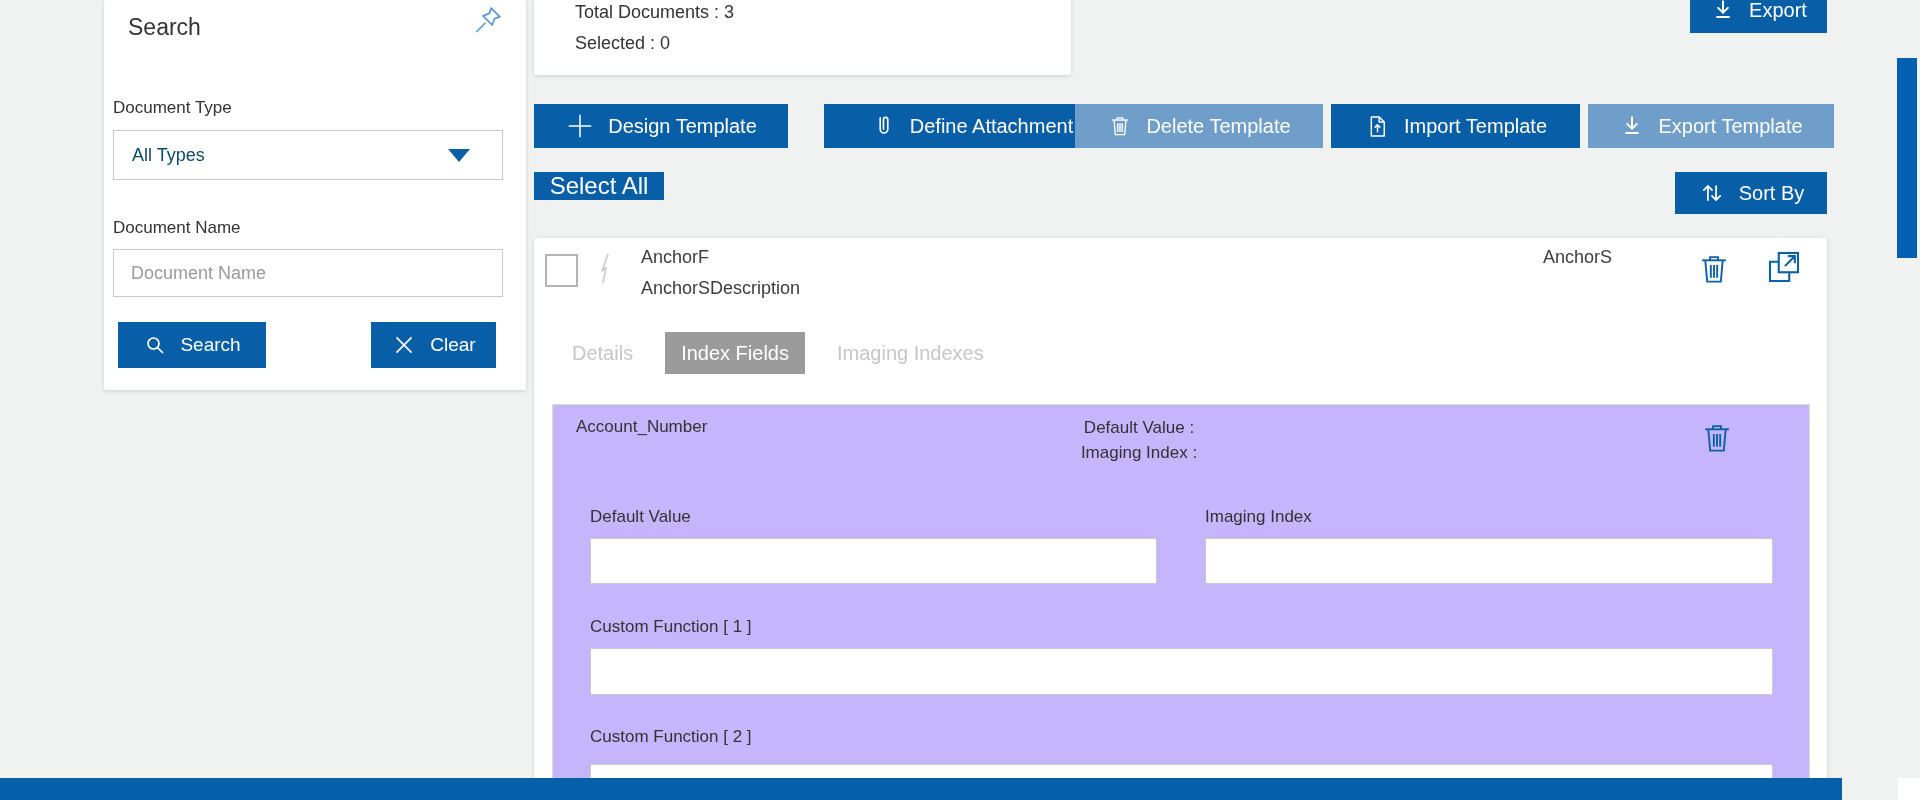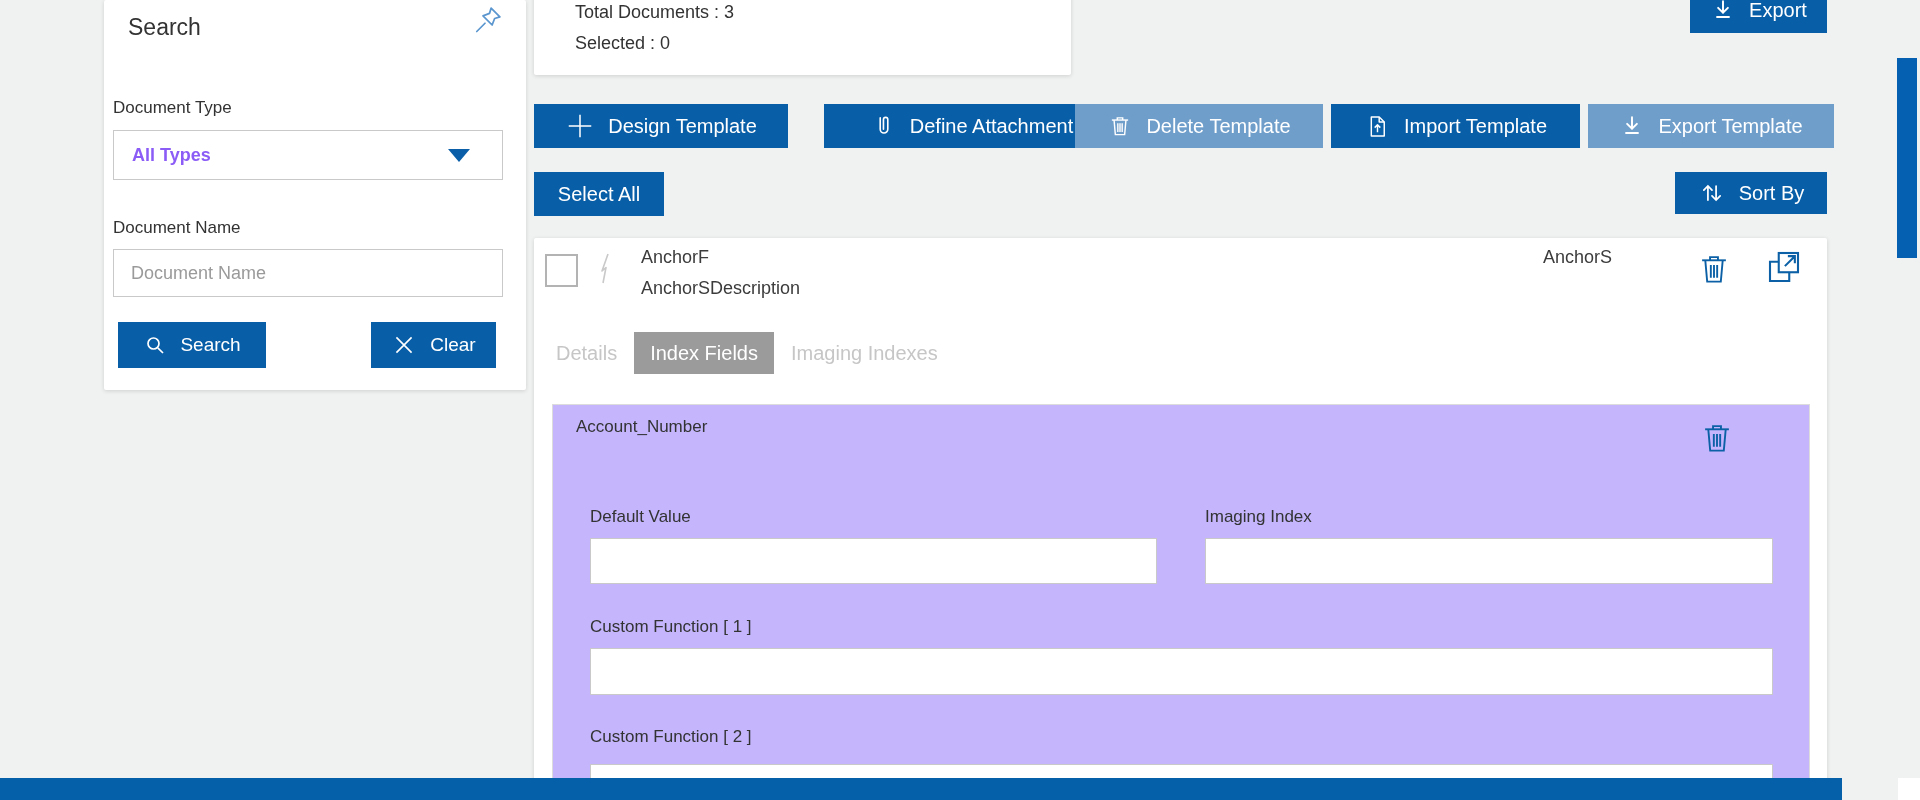--- a/index.html
+++ b/index.html
@@ -11,21 +11,21 @@
   }
   .app{position:relative;width:1920px;height:800px;}
   .card{position:absolute;background:#fff;box-shadow:0 1px 4px rgba(0,0,0,0.14);border-radius:2px;}
 
   
   .sidebar{left:104px;top:0;width:422px;height:390px;}
   .sidebar-title{position:absolute;left:24px;top:14px;font-size:23px;color:#333;}
   .pin-btn{position:absolute;right:22px;top:4px;width:32px;height:34px;border:none;background:transparent;color:#5b96cf;cursor:pointer;padding:0;}
   .side-label{position:absolute;left:9px;font-size:17px;color:#333;}
   .dropdown{position:absolute;left:9px;top:130px;width:390px;height:50px;border:1px solid #c9c9c9;background:#fff;display:flex;align-items:center;box-sizing:border-box;padding:0 18px;cursor:pointer;}
-  .dropdown-value{font-size:18px;color:#8b5cf6;flex:1;font-weight:bold;}
+  .dropdown-value{font-size:18px;color:#0c4a6e;flex:1;}
   .caret{width:0;height:0;border-left:11px solid transparent;border-right:11px solid transparent;border-top:13px solid #0b5fa8;margin-right:14px;}
   .text-input{position:absolute;left:9px;top:249px;width:390px;height:48px;border:1px solid #c9c9c9;box-sizing:border-box;padding:0 17px;font-size:18px;color:#444;font-family:"Liberation Sans",sans-serif;}
   .text-input::placeholder{color:#9a9a9a;opacity:1;}
   .btn{display:flex;align-items:center;justify-content:center;gap:13px;background:#085ea7;color:#fff;border:none;cursor:pointer;font-family:"Liberation Sans",sans-serif;}
   .btn svg{flex:0 0 auto;}
   .btn-search{position:absolute;left:14px;top:322px;width:148px;height:46px;font-size:19px;}
   .btn-clear{position:absolute;left:267px;top:322px;width:125px;height:46px;font-size:19px;}
 
   
   .summary{left:534px;top:-14px;width:537px;height:89px;}
@@ -37,36 +37,36 @@
 
   
   .toolbar-btn{position:absolute;top:104px;height:44px;font-size:20px;}
   .toolbar-btn.disabled{background:#6f9ecb;cursor:default;}
   .tb0{left:534px;width:254px;}
   .tb1{left:796px;width:296px;margin-left:28px;}
   .tb2{left:1075px;width:248px;}
   .tb3{left:1331px;width:249px;text-align:center;}
   .tb4{left:1588px;width:246px;}
 
-  .btn-select-all{position:absolute;left:534px;top:172px;width:130px;height:44px;font-size:20px;}
+  .btn-select-all{position:absolute;left:534px;top:172px;width:130px;height:28px;font-size:24px;}
   .btn-sort{position:absolute;left:1675px;top:172px;width:152px;height:42px;font-size:20px;}
 
   
   .main-card{left:534px;top:238px;width:1293px;height:562px;}
   .checkbox{position:absolute;left:11px;top:16px;width:33px;height:33px;border:2px solid #b3b3b3;background:#fff;box-sizing:border-box;cursor:pointer;}
   .flash{position:absolute;left:62px;top:14px;color:#c9c9c9;}
   .doc-name{position:absolute;left:107px;top:9px;font-size:18px;color:#3c3c3c;}
   .doc-desc{position:absolute;left:107px;top:40px;font-size:18px;color:#3c3c3c;}
   .doc-type{position:absolute;left:1009px;top:9px;font-size:18px;color:#3c3c3c;}
   .icon-btn{position:absolute;border:none;background:transparent;padding:0;cursor:pointer;color:#0c61a6;}
   .row-trash{left:1160px;top:11px;width:40px;height:42px;}
   .row-open{left:1228px;top:8px;width:44px;height:44px;}
 
   
-  .tabs{position:absolute;left:6px;top:94px;display:flex;gap:1px;}
+  .tabs{position:absolute;left:22px;top:94px;display:flex;gap:16px;}
   .tab{height:42px;line-height:42px;padding:0 16px;font-size:20px;color:#c6c6c6;cursor:pointer;white-space:nowrap;}
   .tab.active{background:#9b9b9b;color:#fff;}
 
   
   .panel{position:absolute;left:18px;top:166px;width:1258px;height:396px;border:1px solid #dcdcdc;background:#c4b5fd;box-sizing:border-box;}
   .panel-field-name{position:absolute;left:23px;top:12px;font-size:17px;color:#333;}
   .panel-center{position:absolute;left:466px;top:10px;width:240px;text-align:center;font-size:17px;color:#333;line-height:25px;}
   .panel-trash{left:1144px;top:12px;width:40px;height:44px;}
   .form-label{position:absolute;font-size:17px;color:#333;}
   .form-input{position:absolute;border:1px solid #c9c9c9;box-sizing:border-box;background:#fff;font-size:17px;color:#444;padding:0 14px;font-family:"Liberation Sans",sans-serif;}
@@ -221,20 +221,24 @@
     </button>
 
     <div class="tabs">
       <div class="tab">Details</div>
       <div class="tab active">Index Fields</div>
       <div class="tab">Imaging Indexes</div>
     </div>
 
     <div class="panel">
       <div class="panel-field-name">Account_Number</div>
+      <div class="panel-center">
+        <div>Default Value :</div>
+        <div>Imaging Index :</div>
+      </div>
       <button class="icon-btn panel-trash">
         <svg viewBox="0 0 24 24" width="38" height="42" fill="none" stroke="currentColor" stroke-width="1.2">
           <path d="M4.5 6.5 h15"></path>
             <path d="M9.5 6.5 V4.5 h5 v2"></path>
           <path d="M6.5 6.5 l1.2 13.5 h8.6 l1.2 -13.5"></path>
           <path d="M10 9.5 v8 M12 9.5 v8 M14 9.5 v8"></path>
         </svg>
       </button>
 
       <div class="form-label lbl-dv">Default Value</div>

